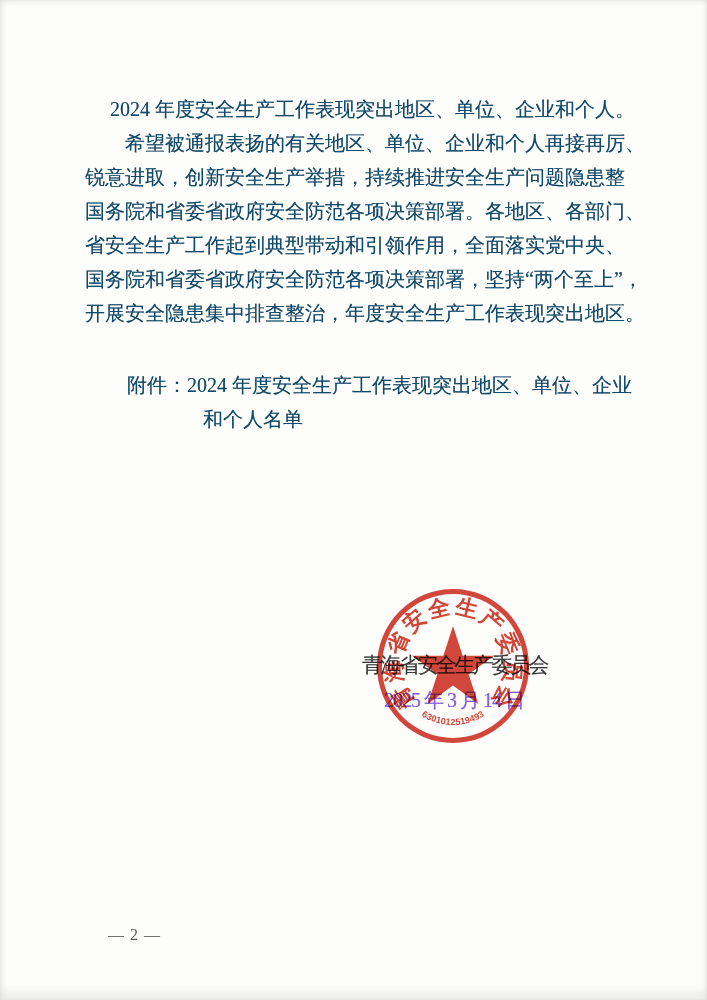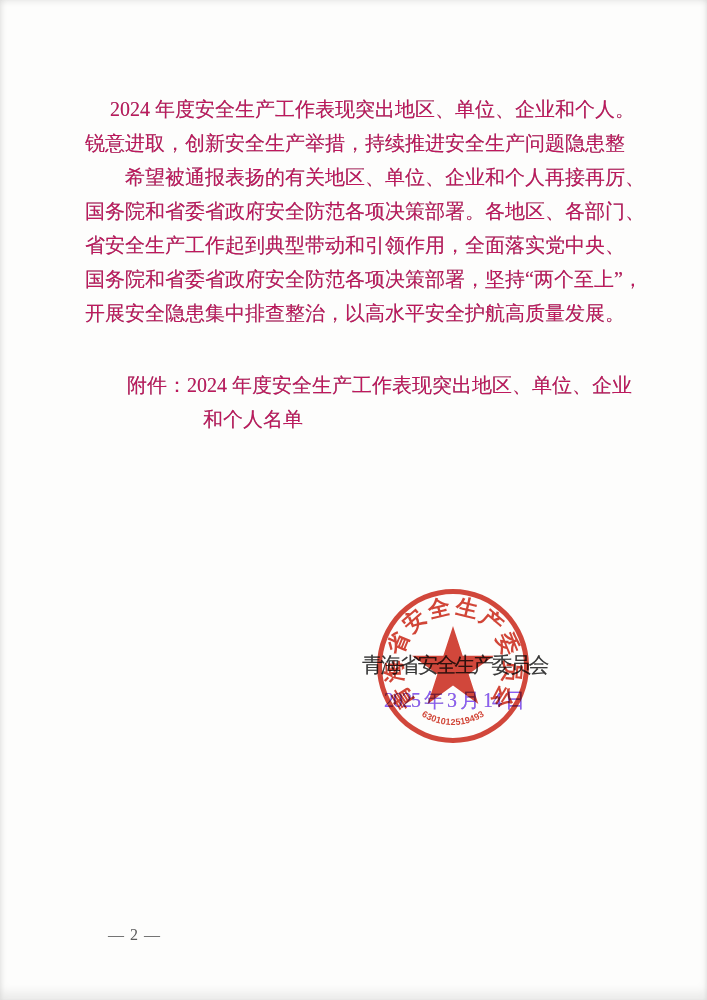--- a/index.html
+++ b/index.html
@@ -22,21 +22,21 @@
 
   
   .body-text {
     position: absolute;
     left: 85px;
     top: 92px;
     width: 545px;
     font-size: 20px;
     line-height: 34px;
     letter-spacing: 0px;
-    color: #be185d;
+    color: #0c4a6e;
     text-shadow: 0 0 0.6px rgba(70,70,70,0.55);
   }
   .line { height: 34px; white-space: nowrap; }
   .line.ind-first { margin-left: 25px; }
   .line.ind-para  { margin-left: 40px; }
 
   .spacer { height: 38px; }
 
   .att-line1 { margin-left: 42px; height: 34px; white-space: nowrap; }
   .att-line2 { margin-left: 118px; height: 34px; white-space: nowrap; }
@@ -128,26 +128,26 @@
     white-space: nowrap;
   }
 </style>
 </head>
 <body>
 
 <div class="page">
 
   <div class="body-text">
     <div class="line ind-first">2024 年度安全生产工作表现突出地区、单位、企业和个人。</div>
+    <div class="line ind-para">希望被通报表扬的有关地区、单位、企业和个人再接再厉、</div>
     <div class="line">锐意进取，创新安全生产举措，持续推进安全生产问题隐患整</div>
-    <div class="line ind-para">希望被通报表扬的有关地区、单位、企业和个人再接再厉、</div>
     <div class="line">国务院和省委省政府安全防范各项决策部署。各地区、各部门、</div>
     <div class="line">省安全生产工作起到典型带动和引领作用，全面落实党中央、</div>
     <div class="line">国务院和省委省政府安全防范各项决策部署，坚持“两个至上”，</div>
-    <div class="line">开展安全隐患集中排查整治，以高水平安全护航高质量发展。</div>
+    <div class="line">开展安全隐患集中排查整治，年度安全生产工作表现突出地区。</div>
 
     <div class="spacer"></div>
 
     <div class="att-line1">附件：2024 年度安全生产工作表现突出地区、单位、企业</div>
     <div class="att-line2">和个人名单</div>
   </div>
 
   <div class="sig-org">青海省安全生产委员会</div>
   <div class="sig-date">2025 年 3 月 14 日</div>
 

